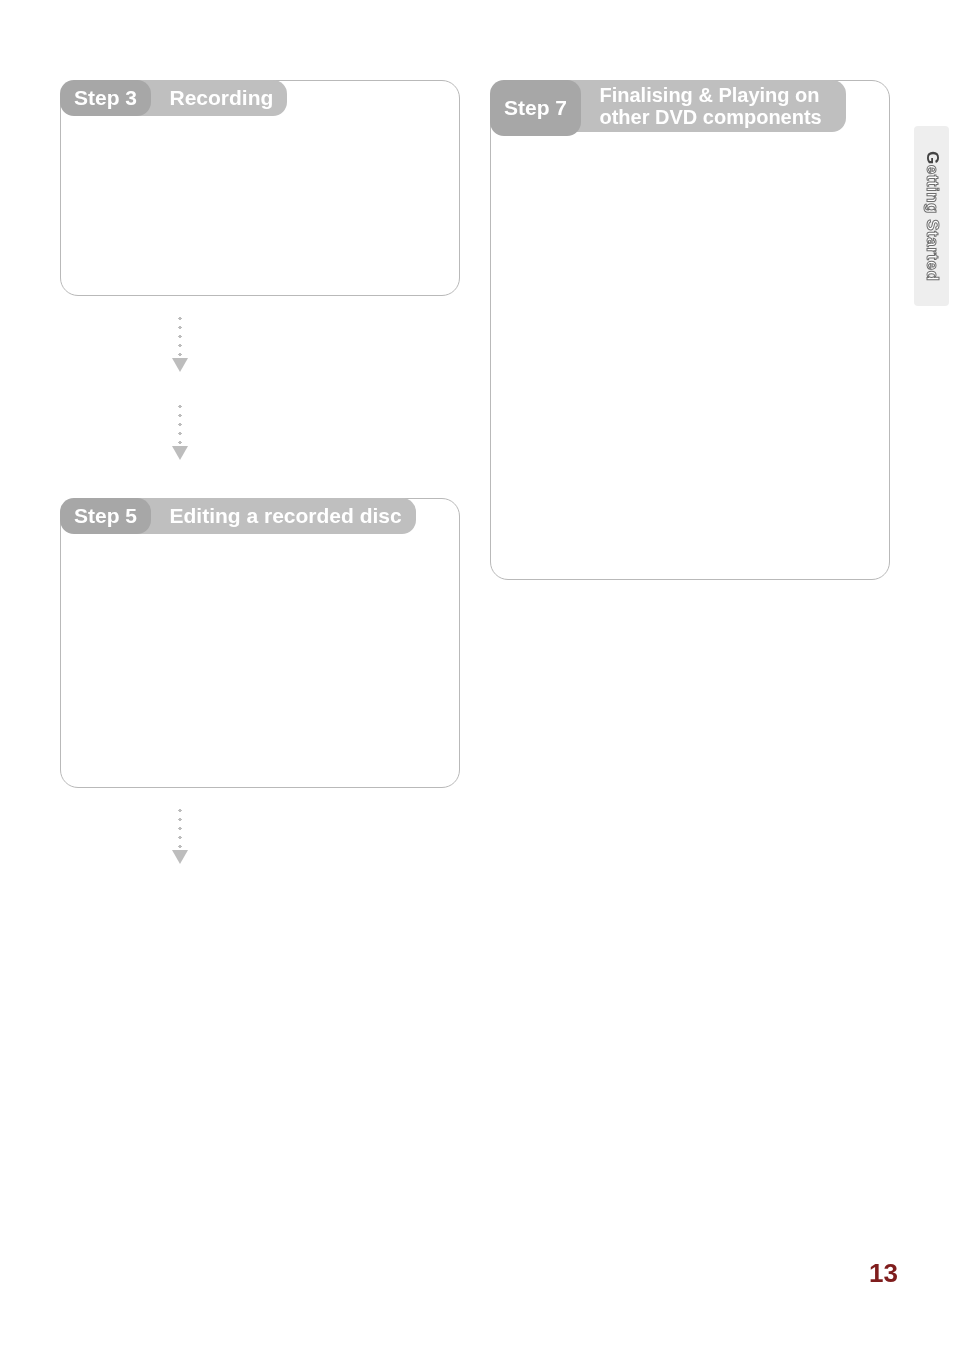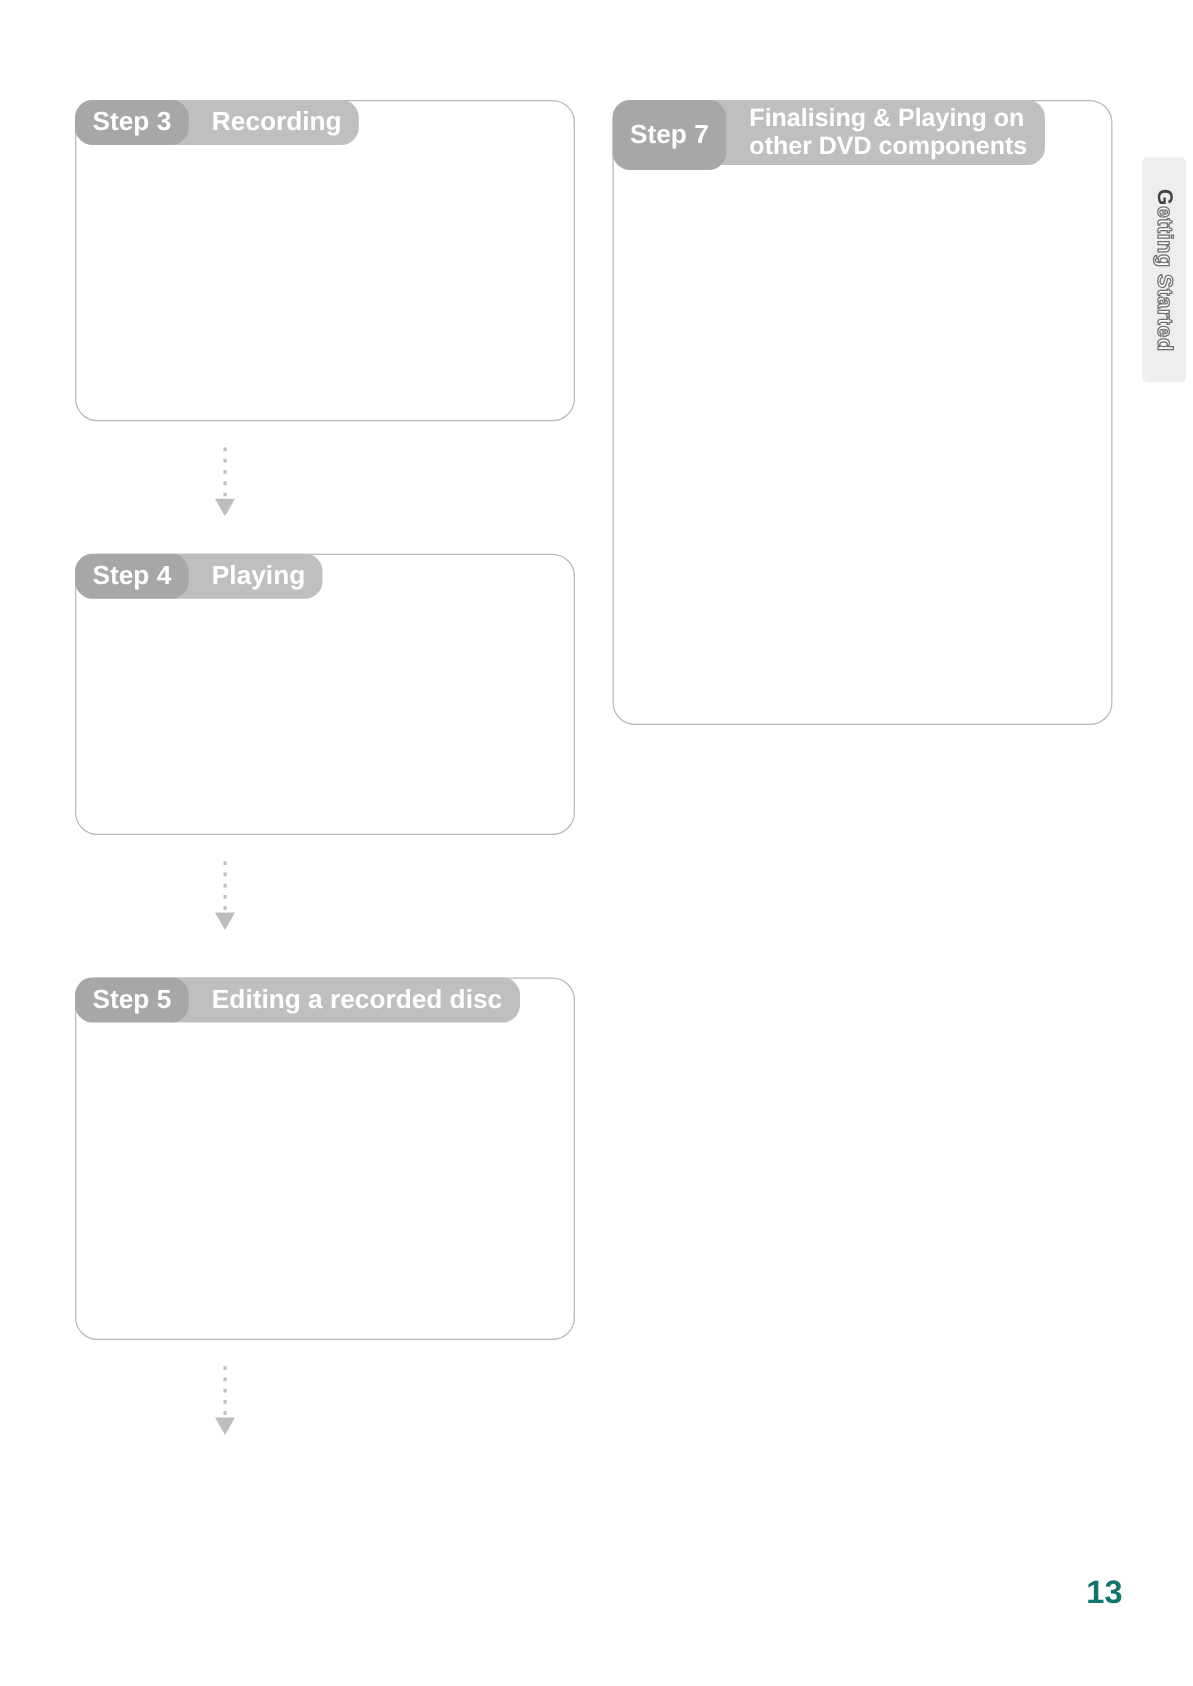--- a/index.html
+++ b/index.html
@@ -38,21 +38,21 @@
     padding: 6px 14px 6px 44px;
     display: inline-block;
     margin-left: -30px;
     position: relative;
     z-index: 1;
     vertical-align: top;
   }
   .step-header-tall .title-pill {
     font-size: 20px;
     line-height: 22px;
-    padding: 4px 14px 4px 44px;
+    padding: 4px 24px 4px 44px;
   }
   .step-body {
     min-height: 120px;
     padding: 12px;
   }
   .dotted-arrow {
     width: 24px;
     height: 70px;
     margin: 18px 0 18px 110px;
     position: relative;
@@ -98,49 +98,42 @@
     letter-spacing: 0.5px;
   }
   .side-tab-text .outline {
     color: #fff;
     -webkit-text-stroke: 1px #6f6f6f;
   }
   .page-num {
     position: absolute;
     right: 56px;
     bottom: 60px;
-    color: #0f766e;
+    color: #7f1d1d;
     font-size: 26px;
     font-weight: bold;
   }
 </style>
 </head>
 <body>
 
 <div class="page">
 
   <div class="col-left">
 
-    <div class="step-box" style="height:257px;">
+    <div class="step-box" style="height:216px;">
       <div class="step-header">
         <span class="step-pill">Step 3</span>
         <span class="title-pill">Recording</span>
       </div>
       <div class="step-body"></div>
     </div>
 
     <div class="dotted-arrow"></div>
 
-    <div class="step-box" style="height:225px;">
-      <div class="step-header">
-        <span class="step-pill">Step 4</span>
-        <span class="title-pill">Playing</span>
-      </div>
-      <div class="step-body"></div>
-    </div>
 
     <div class="dotted-arrow"></div>
 
     <div class="step-box" style="height:290px;margin-top:26px;">
       <div class="step-header">
         <span class="step-pill">Step 5</span>
         <span class="title-pill">Editing a recorded disc</span>
       </div>
       <div class="step-body"></div>
     </div>

